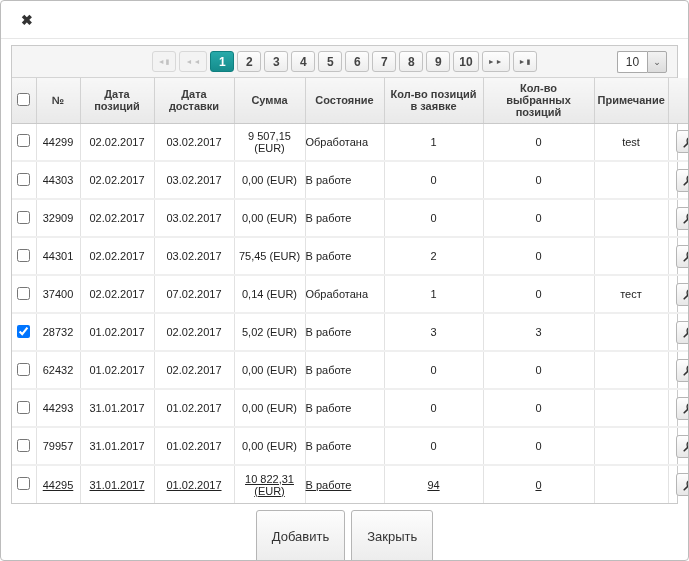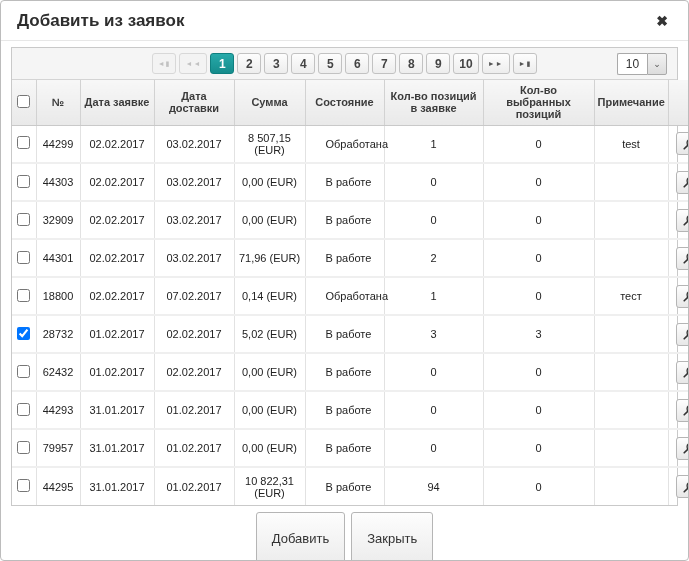--- a/index.html
+++ b/index.html
@@ -89,22 +89,22 @@
   }
   thead th:last-child { border-right: none; }
   tbody td {
     height: 38px;
     border-right: 1px solid #e2e2e2;
     border-bottom: 2px solid #efefef;
     font-size: 11px; color: #222;
     text-align: center; vertical-align: middle; padding: 2px 4px;
   }
   tbody td:last-child { border-right: none; }
-  tbody tr:last-child td { border-bottom: none; }
-  td.status { text-align: left; padding-left: 20px; }
+  tbody tr:last-child td { border-bottom: none; text-decoration: underline; }
+  td.status { text-align: left; padding-left: 0; }
   input[type="checkbox"] { width: 13px; height: 13px; }
 
   .lens-btn {
     width: 27px; height: 23px;
     border: 1px solid #b5b5b5; border-radius: 3px;
     background: linear-gradient(#fefefe, #e7e7e7);
     display: inline-flex; align-items: center; justify-content: center;
     cursor: pointer;
   }
   .lens-btn svg { display: block; }
@@ -121,21 +121,20 @@
     font-size: 13px; color: #333; cursor: pointer;
     font-family: "Liberation Sans", sans-serif;
   }
 </style>
 </head>
 <body>
 
 <div class="dialog">
 
   <div class="titlebar">
-    <div class="title">Добавить из заявок</div>
     <div class="close-x">✖</div>
   </div>
 
   <div class="panel">
 
     <div class="pagerbar">
       <div class="pager">
         <div class="pg-btn arrow disabled">◄▮</div>
         <div class="pg-btn arrow disabled">◄◄</div>
         <span style="display:inline-flex;gap:3px;">
@@ -171,37 +170,37 @@
           <col class="c-q2">
           <col class="c-note">
           <col class="c-act">
       </colgroup>
       <thead>
         <tr>
           <th>
             <input type="checkbox" style="">
           </th>
           <th>№</th>
-          <th>Дата заявке</th>
+          <th>Дата позиций</th>
           <th>Дата доставки</th>
           <th>Сумма</th>
           <th>Состояние</th>
           <th>Кол-во позиций в заявке</th>
           <th>Кол-во выбранных позиций</th>
           <th>Примечание</th>
           <th></th>
         </tr>
       </thead>
       <tbody>
           <tr>
     <td><input type="checkbox" style=""></td>
     <td>44299</td>
     <td>02.02.2017</td>
     <td>03.02.2017</td>
-    <td>8 507,15 (EUR)</td>
+    <td>9 507,15 (EUR)</td>
     <td class="status">Обработана</td>
     <td>1</td>
     <td>0</td>
     <td>test</td>
     <td>
       <span class="lens-btn">
         <span>
           <svg width="12" height="12" viewBox="0 0 12 12">
             <circle cx="7.2" cy="4.8" r="3.1" fill="none" stroke="#333" stroke-width="1.4"></circle>
             <line x1="1.2" y1="10.8" x2="5" y2="7" stroke="#333" stroke-width="1.6" stroke-linecap="round"></line>
@@ -250,39 +249,39 @@
           </svg>
         </span>
       </span>
     </td>
   </tr>
           <tr>
     <td><input type="checkbox" style=""></td>
     <td>44301</td>
     <td>02.02.2017</td>
     <td>03.02.2017</td>
-    <td>71,96 (EUR)</td>
+    <td>75,45 (EUR)</td>
     <td class="status">В работе</td>
     <td>2</td>
     <td>0</td>
     <td></td>
     <td>
       <span class="lens-btn">
         <span>
           <svg width="12" height="12" viewBox="0 0 12 12">
             <circle cx="7.2" cy="4.8" r="3.1" fill="none" stroke="#333" stroke-width="1.4"></circle>
             <line x1="1.2" y1="10.8" x2="5" y2="7" stroke="#333" stroke-width="1.6" stroke-linecap="round"></line>
           </svg>
         </span>
       </span>
     </td>
   </tr>
           <tr>
     <td><input type="checkbox" style=""></td>
-    <td>18800</td>
+    <td>37400</td>
     <td>02.02.2017</td>
     <td>07.02.2017</td>
     <td>0,14 (EUR)</td>
     <td class="status">Обработана</td>
     <td>1</td>
     <td>0</td>
     <td>тест</td>
     <td>
       <span class="lens-btn">
         <span>

